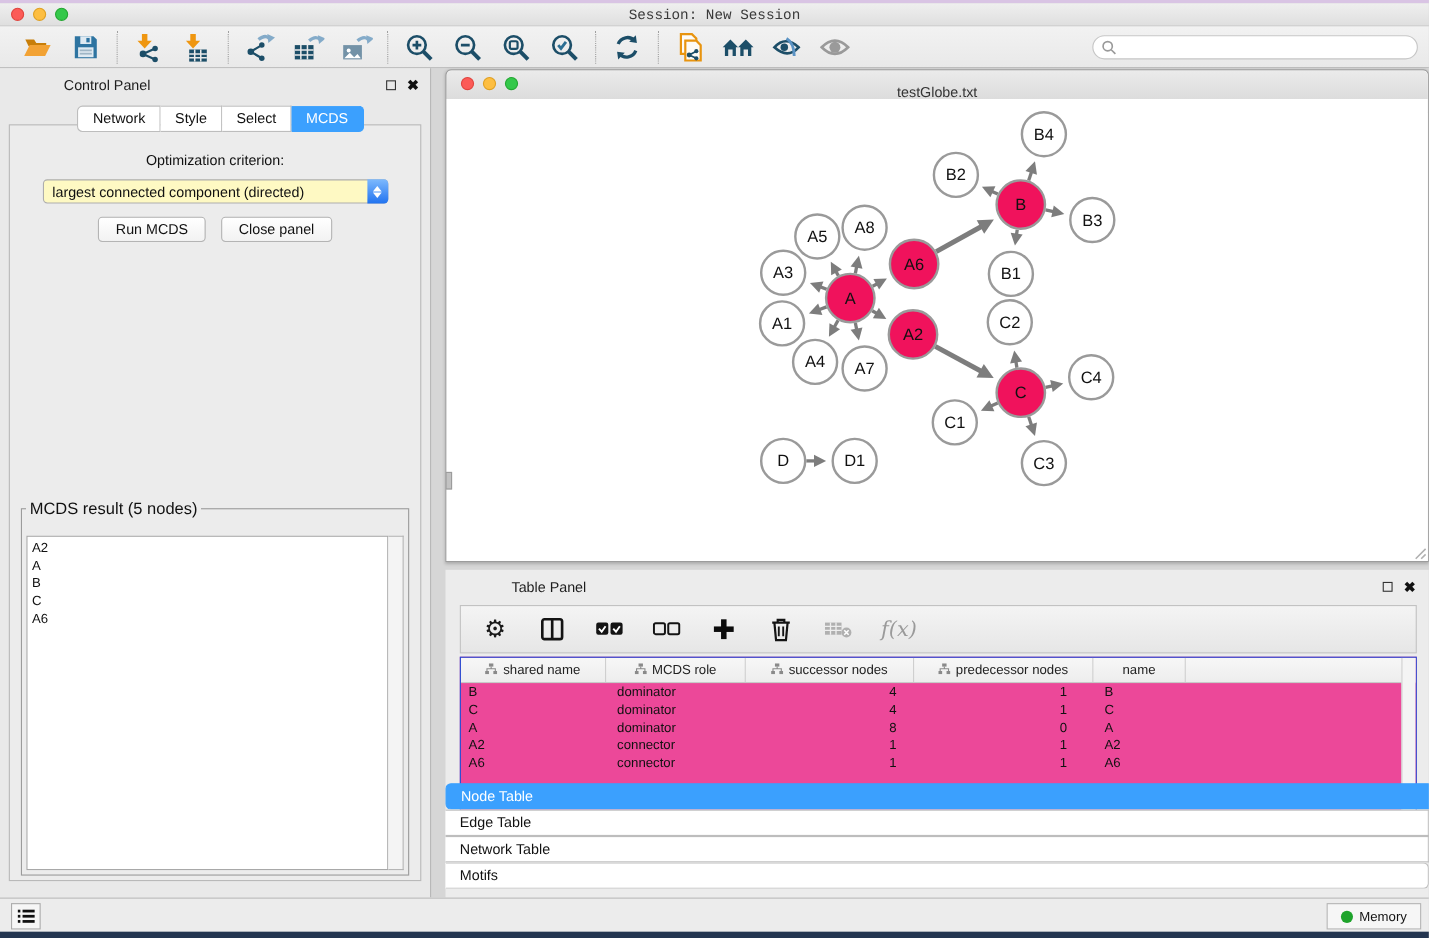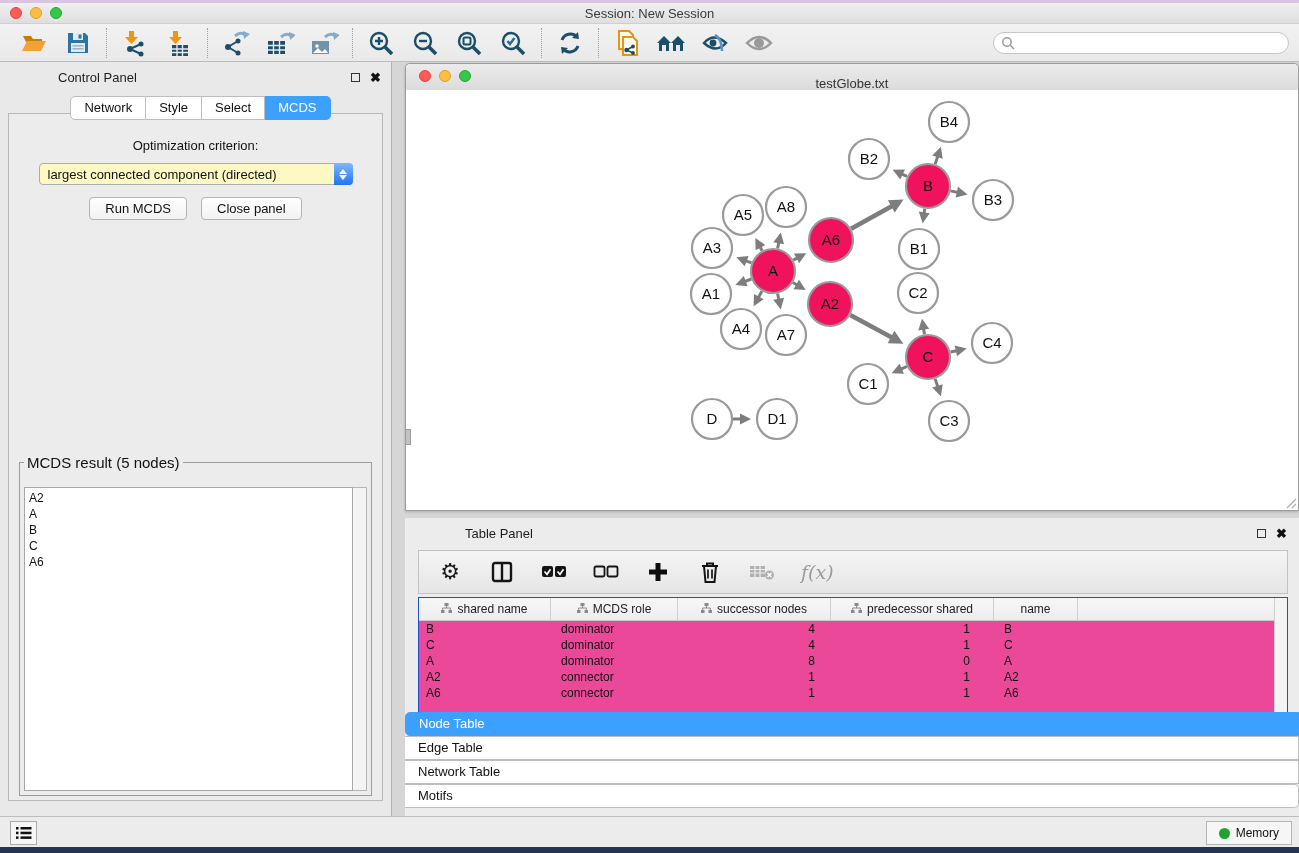--- a/index.html
+++ b/index.html
@@ -3,21 +3,21 @@
 <meta charset="utf-8">
 <style>
   * { margin:0; padding:0; box-sizing:border-box; }
   html,body { width:1299px; height:853px; overflow:hidden; }
   body { font-family:"Liberation Sans", sans-serif; background:#d8d8d8; position:relative; }
 
   
   .top-strip { height:3px; background:#d9c4e4; }
   .titlebar { height:21px; background:linear-gradient(#efefef,#dfdfdf); position:relative;
               border-bottom:1px solid #cfcfcf; display:flex; align-items:center; justify-content:center; }
-  .titlebar .title { font-size:13px; color:#3a3a3a; }
+  .titlebar .title { font-size:13px; color:#3a3a3a;font-family:Liberation Mono, monospace; }
   .lights { position:absolute; left:10px; top:4px; display:flex; gap:8px; }
   .light { width:12px; height:12px; border-radius:50%; }
   .light.red{ background:#fc5b57; border:1px solid #e0443e;}
   .light.yellow{ background:#fdbe41; border:1px solid #dfa023;}
   .light.green{ background:#34c84a; border:1px solid #24a732;}
 
   .toolbar { height:38px; background:linear-gradient(#f2f2f2,#e9e9e9); border-bottom:1px solid #bdbdbd;
              display:flex; align-items:center; padding:0 8px; position:relative; }
   .tb-group { display:flex; align-items:center; gap:12px; padding:0 10px; }
   .tb-sep { width:1px; height:30px; border-left:1px dotted #9f9f9f; margin:0 2px; }
@@ -586,21 +586,21 @@
               </svg></span>
             <span>successor nodes</span>
           </div>
           <div class="th" style="width: 163px;">
             <span><svg width="11" height="10" viewBox="0 0 11 10">
                 <rect x="3.5" y="0" width="4" height="3" fill="#8a8a8a"></rect>
                 <rect x="0" y="7" width="3.5" height="3" fill="#8a8a8a"></rect>
                 <rect x="7.5" y="7" width="3.5" height="3" fill="#8a8a8a"></rect>
                 <path d="M5.5 3 v2 M1.7 7 V5 h7.6 v2" stroke="#8a8a8a" fill="none"></path>
               </svg></span>
-            <span>predecessor shared</span>
+            <span>predecessor nodes</span>
           </div>
           <div class="th" style="width: 84px;">
             <span>name</span>
           </div>
         </div>
       <div>
           <div class="trow">
             <div class="td" style="width: 132px; text-align: left; padding-left: 7px;">B</div>
             <div class="td" style="width: 127px; text-align: left; padding-left: 10px;">dominator</div>
             <div class="td" style="width: 153px; text-align: right; padding-right: 16px;">4</div>

